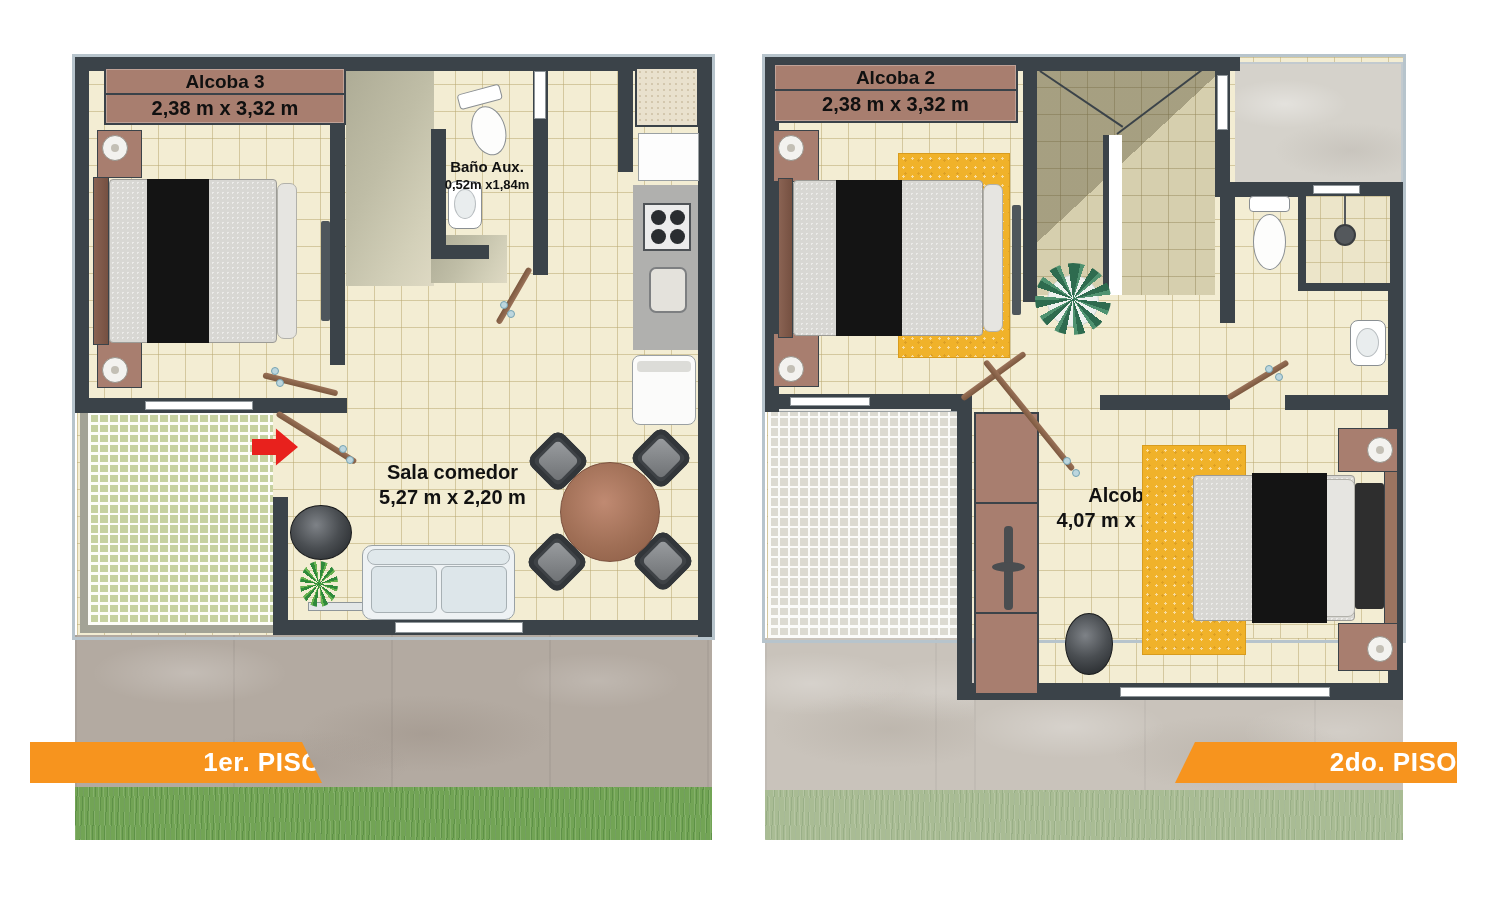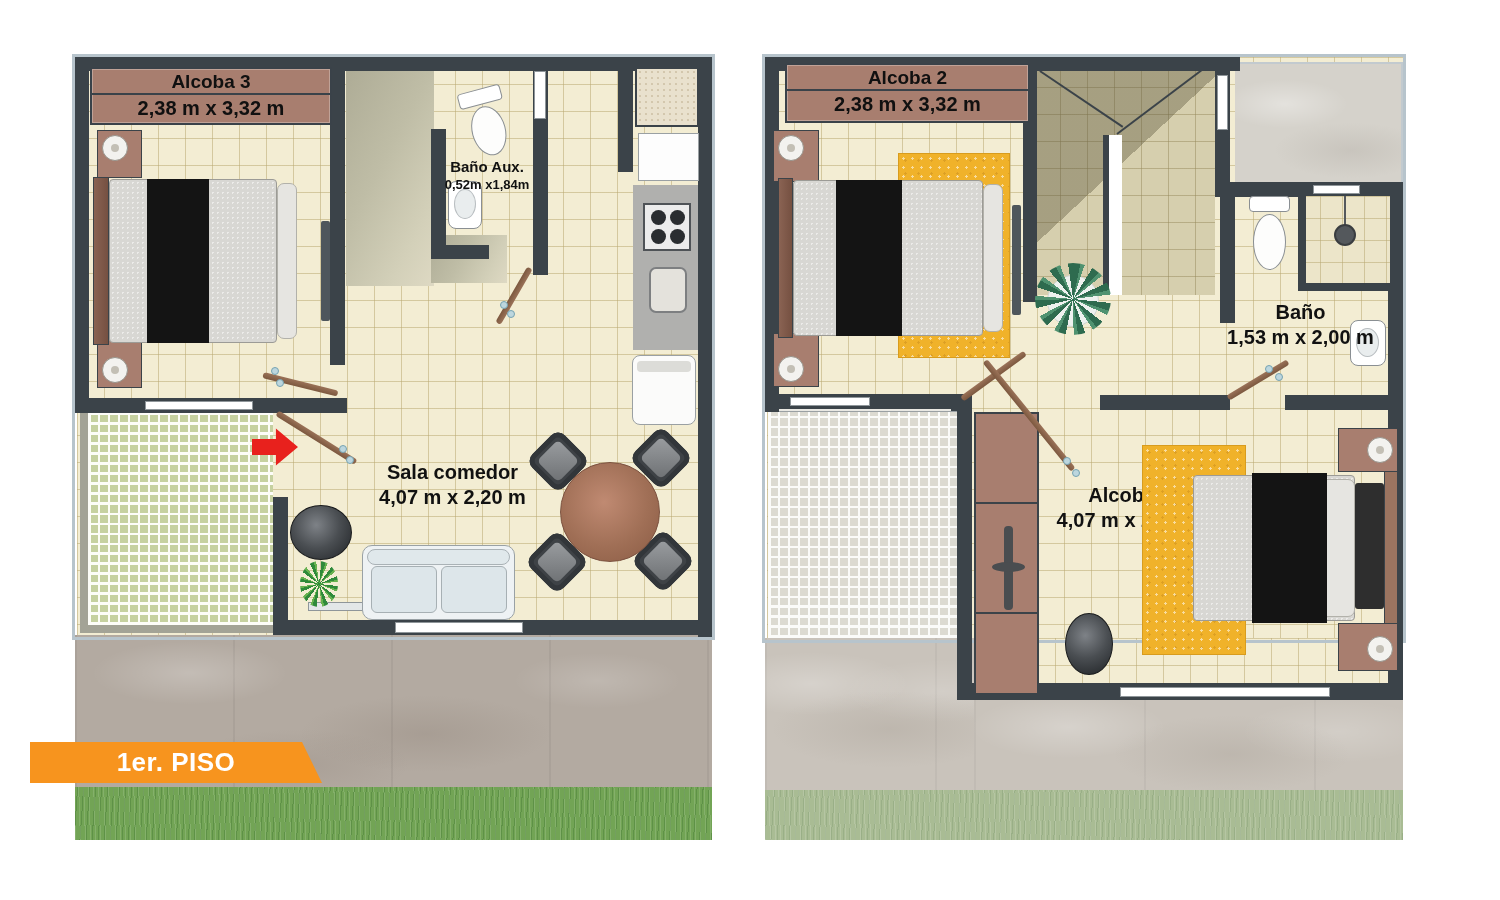--- a/index.html
+++ b/index.html
@@ -128,21 +128,21 @@
   .showerpan { position:absolute; background-color:#ece5c9;
     background-image:linear-gradient(rgba(186,170,116,.55) 1px, transparent 1px),
                      linear-gradient(90deg, rgba(186,170,116,.55) 1px, transparent 1px);
     background-size:22px 22px; }
   .showerhead { position:absolute; border-radius:50%; background:#54585c; border:2px solid #3a3d40; }
   .stairline { position:absolute; height:2px; background:#3b4349; transform-origin:0 50%; }
   .banister { position:absolute; background:#fff; }
 
   .floorbanner { position:absolute; top:742px; height:41px; background:#f7941e; color:#fff;
     font-weight:bold; font-size:26px; letter-spacing:.5px; display:flex; align-items:center;
-    justify-content:center; filter:drop-shadow(2px 3px 2px rgba(60,60,60,.35)); }
+    justify-content:flex-end; filter:drop-shadow(2px 3px 2px rgba(60,60,60,.35)); }
   #banner1 { left:30px;  width:292px; clip-path:polygon(0 0, calc(100% - 20px) 0, 100% 100%, 0 100%); }
   #banner2 { left:1175px; width:282px; clip-path:polygon(20px 0, 100% 0, 100% 100%, 0 100%); }
 </style>
 </head>
 <body>
 
 <div id="canvas">
 
   <div class="plan" id="p1" style="left:75px; top:45px; width:637px; height:795px;">
 
@@ -174,21 +174,21 @@
     <div class="wall" style="left:458px;top:12px;width:15px;height:218px;"></div>
     <div class="win" style="left:459px;top:26px;width:12px;height:48px;"></div>
     <div class="wall" style="left:356px;top:84px;width:15px;height:124px;"></div>
     <div class="wall" style="left:356px;top:200px;width:58px;height:14px;"></div>
     <div class="wall" style="left:198px;top:575px;width:439px;height:15px;"></div>
     <div class="win" style="left:320px;top:577px;width:128px;height:11px;"></div>
     <div class="wall" style="left:198px;top:452px;width:15px;height:126px;"></div>
     <div class="slidedoor" style="left:233px;top:557px;width:70px;height:9px;"></div>
     <div class="slidedoor" style="left:296px;top:551px;width:64px;height:9px;"></div>
 
-    <div class="hdr" style="left:15px;top:22px;width:242px;height:58px;">
+    <div class="hdr" style="left:29px;top:22px;width:242px;height:58px;">
       <div class="r1">Alcoba 3</div>
       <div class="r2">2,38 m x 3,32 m</div>
     </div>
     <div class="nstand" style="left:22px;top:85px;width:45px;height:48px;">
       <div class="lamp" style="left:4px;top:4px;width:26px;height:26px;"></div>
     </div>
     <div class="nstand" style="left:22px;top:293px;width:45px;height:50px;">
       <div class="lamp" style="left:4px;top:18px;width:26px;height:26px;"></div>
     </div>
     <div class="bed" style="left:18px;top:132px;width:207px;height:168px;">
@@ -215,21 +215,21 @@
       <div class="burner" style="left:6px;top:5px;"></div>
       <div class="burner" style="left:25px;top:5px;"></div>
       <div class="burner" style="left:6px;top:24px;"></div>
       <div class="burner" style="left:25px;top:24px;"></div>
     </div>
     <div class="ksink" style="left:574px;top:222px;width:38px;height:46px;"></div>
     <div class="washer" style="left:557px;top:310px;width:64px;height:70px;"></div>
 
     <div class="lbl" style="left:295px;top:415px;width:165px;font-size:20px;">
       <div>Sala comedor</div>
-      <div>4,07 m x 2,20 m</div>
+      <div>5,27 m x 2,20 m</div>
     </div>
     <div class="sofa" style="left:287px;top:500px;width:153px;height:75px;">
       <div class="back"></div>
       <div class="cush" style="left:8px;width:66px;"></div>
       <div class="cush" style="left:78px;width:66px;"></div>
     </div>
     <div class="abs" style="left:455px;top:388px;width:160px;height:157px;">
       <div class="chair" style="left:5px;top:5px;"></div>
       <div class="chair" style="left:108px;top:2px;"></div>
       <div class="chair" style="left:4px;top:106px;"></div>
@@ -285,21 +285,21 @@
     <div class="wall" style="left:623px;top:137px;width:15px;height:518px;"></div>
     <div class="wall" style="left:455px;top:152px;width:15px;height:126px;"></div>
     <div class="wall" style="left:335px;top:350px;width:130px;height:15px;"></div>
     <div class="wall" style="left:520px;top:350px;width:118px;height:15px;"></div>
     <div class="wall" style="left:0;top:349px;width:195px;height:15px;"></div>
     <div class="win" style="left:25px;top:352px;width:80px;height:9px;"></div>
     <div class="wall" style="left:192px;top:349px;width:15px;height:306px;"></div>
     <div class="wall" style="left:197px;top:638px;width:441px;height:17px;"></div>
     <div class="win" style="left:355px;top:642px;width:210px;height:10px;"></div>
 
-    <div class="hdr" style="left:20px;top:18px;width:245px;height:60px;">
+    <div class="hdr" style="left:8px;top:18px;width:245px;height:60px;">
       <div class="r1">Alcoba 2</div>
       <div class="r2">2,38 m x 3,32 m</div>
     </div>
     <div class="rug" style="left:133px;top:108px;width:112px;height:205px;"></div>
     <div class="nstand" style="left:8px;top:85px;width:46px;height:52px;">
       <div class="lamp" style="left:4px;top:4px;width:26px;height:26px;"></div>
     </div>
     <div class="nstand" style="left:8px;top:288px;width:46px;height:54px;">
       <div class="lamp" style="left:4px;top:22px;width:26px;height:26px;"></div>
     </div>
@@ -317,24 +317,20 @@
       <div class="tank" style="left:2px;top:0;width:41px;height:16px;"></div>
       <div class="bowl" style="left:6px;top:18px;width:33px;height:56px;"></div>
     </div>
     <div class="showerpan" style="left:533px;top:151px;width:92px;height:95px;">
       <div class="abs" style="left:0;top:0;width:8px;height:95px;background:#3b4349;"></div>
       <div class="abs" style="left:0;top:87px;width:92px;height:8px;background:#3b4349;"></div>
       <div class="abs" style="left:46px;top:0;width:2px;height:36px;background:#55595d;"></div>
       <div class="showerhead" style="left:36px;top:28px;width:22px;height:22px;"></div>
     </div>
     <div class="sink" style="left:585px;top:275px;width:36px;height:46px;"></div>
-    <div class="lbl" style="left:448px;top:255px;width:175px;font-size:20px;">
-      <div>Baño</div>
-      <div>1,53 m x 2,00 m</div>
-    </div>
     <div class="doorleaf" style="left:463px;top:350px;width:70px;transform:rotate(-31deg);"></div>
     <div class="hinge" style="left:500px;top:320px;"></div>
     <div class="hinge" style="left:510px;top:328px;"></div>
 
     <div class="wardrobe" style="left:209px;top:367px;width:65px;height:283px;">
       <div class="wdiv" style="top:88px;"></div>
       <div class="wdiv" style="top:198px;"></div>
       <div class="whandle" style="left:28px;top:112px;width:9px;height:84px;"></div>
       <div class="whandle" style="left:16px;top:148px;width:33px;height:10px;border-radius:50%;"></div>
     </div>
@@ -360,14 +356,17 @@
 
     <div class="doorleaf" style="left:197px;top:351px;width:78px;transform:rotate(-36deg);"></div>
     <div class="doorleaf" style="left:220px;top:313px;width:140px;transform:rotate(51deg);"></div>
     <div class="hinge" style="left:298px;top:412px;"></div>
     <div class="hinge" style="left:307px;top:424px;"></div>
   </div>
 
   <div class="floorbanner" id="banner1">
     <span>1er. PISO</span>
   </div>
+  <div class="floorbanner" id="banner2">
+    <span>2do. PISO</span>
+  </div>
 
 </div>
 
 </body></html>

